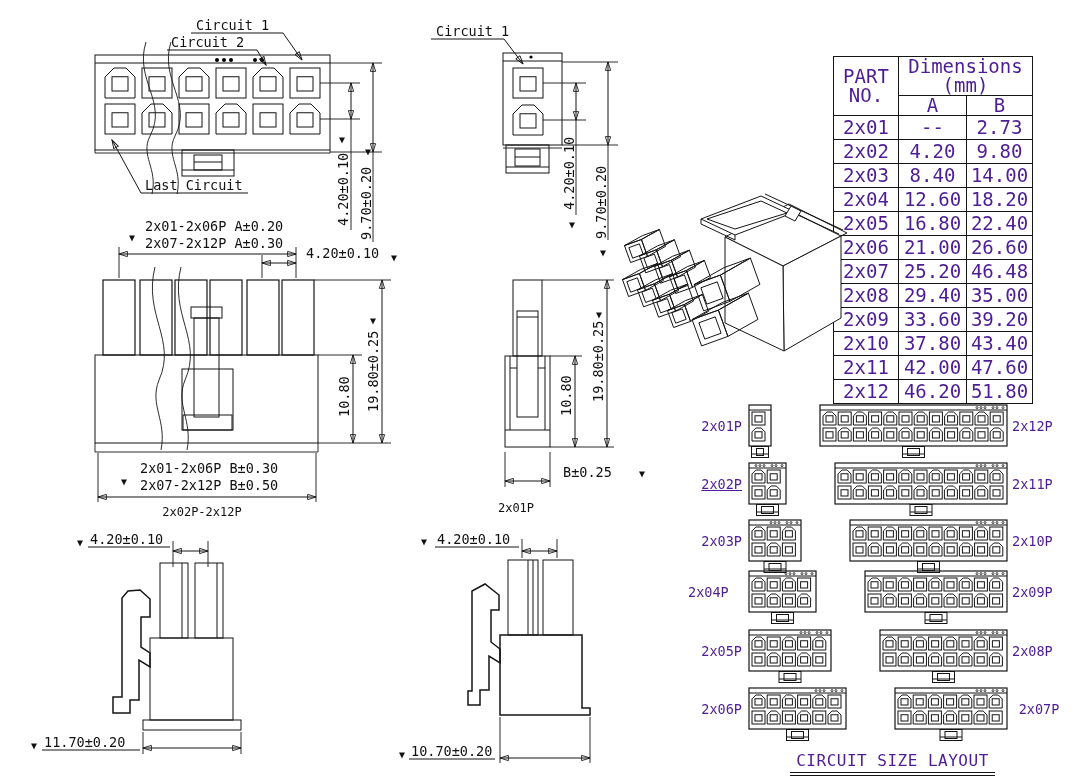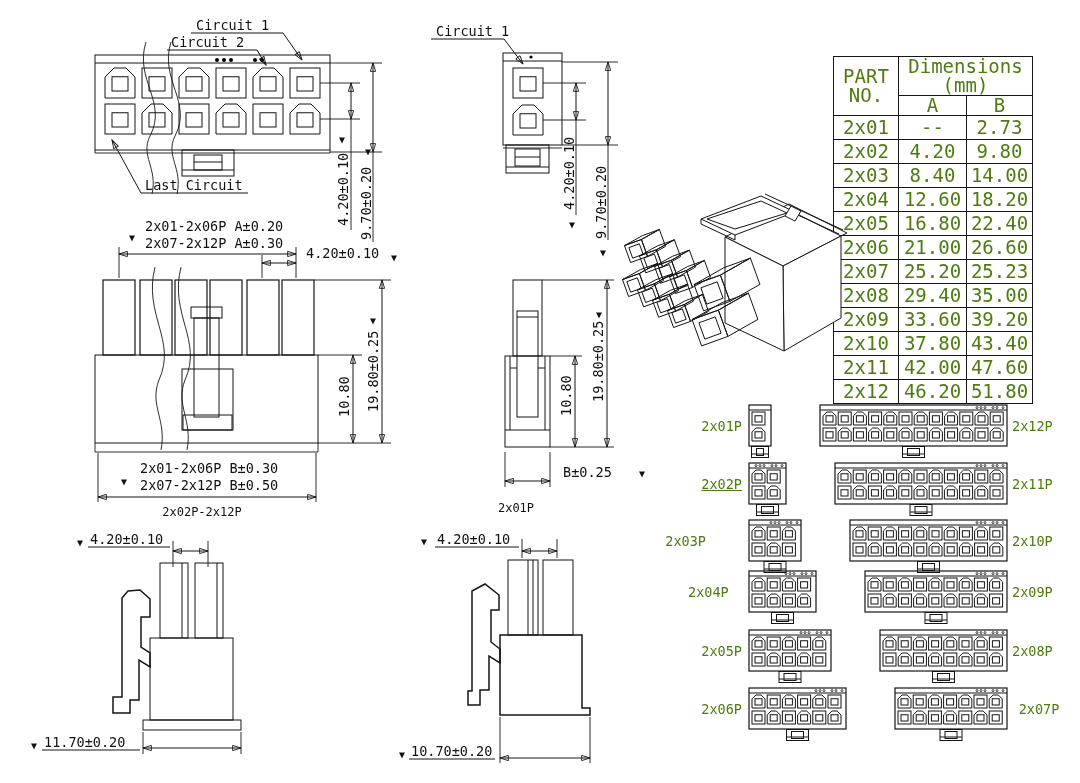--- a/index.html
+++ b/index.html
@@ -1,17 +1,17 @@
 <!DOCTYPE html>
 <html><head>
 <meta charset="utf-8">
 <style>
   html,body{margin:0;padding:0;background:#fff;}
   .page{position:relative;width:1080px;height:783px;background:#ffffff;overflow:hidden;
-        font-family:"DejaVu Sans Mono","Liberation Mono",monospace;color:#4d7c0f;}
+        font-family:"DejaVu Sans Mono","Liberation Mono",monospace;color:#4c1d95;}
   svg{position:absolute;overflow:visible;}
   svg text{font-family:"DejaVu Sans Mono","Liberation Mono",monospace;font-size:13.5px;fill:#111;}
   svg .tri{font-size:10px;text-anchor:middle;}
   svg .cap{font-size:12px;text-anchor:middle;}
   line,path,polygon,rect.d,polyline{fill:none;stroke:#151515;stroke-width:1;}
   .thk{stroke-width:1.5;}
   .thin{stroke-width:0.9;}
   .fillw{fill:#ffffff;}
   
   .dims-table{position:absolute;left:833px;top:56px;border-collapse:collapse;table-layout:fixed;background:#fff;}
@@ -192,21 +192,21 @@
           <td>22.40</td>
         </tr>
         <tr>
           <td>2x06</td>
           <td>21.00</td>
           <td>26.60</td>
         </tr>
         <tr>
           <td>2x07</td>
           <td>25.20</td>
-          <td>25.23</td>
+          <td>46.48</td>
         </tr>
         <tr>
           <td>2x08</td>
           <td>29.40</td>
           <td>35.00</td>
         </tr>
         <tr>
           <td>2x09</td>
           <td>33.60</td>
           <td>39.20</td>
@@ -457,21 +457,21 @@
         <rect x="4" y="24" width="13" height="13" fill="none" stroke="#151515"></rect>
         <rect x="7" y="27.75" width="7" height="6.25" fill="none" stroke="#151515"></rect>
         <rect x="19.2" y="8" width="13" height="13" fill="none" stroke="#151515"></rect>
         <rect x="22.2" y="11.75" width="7" height="6.25" fill="none" stroke="#151515"></rect>
         <polygon points="23.099999999999998,24 28.300000000000004,24 32.2,27.9 32.2,37 19.2,37 19.2,27.9" fill="none" stroke="#151515"></polygon>
         <rect x="22.2" y="27.75" width="7" height="6.25" fill="none" stroke="#151515"></rect>
         <rect x="8.5" y="42.5" width="22" height="11" fill="none" stroke="#151515"></rect>
         <rect x="13.5" y="44.5" width="12" height="7" fill="none" stroke="#151515"></rect>
         <line x1="8.5" y1="50" x2="30.5" y2="50" fill="none" stroke="#151515" stroke-width="0.8"></line>
       </svg>
-      <div class="mini-label" style="left: 652px; top: 533px; width: 54px; text-align: right;">2x03P</div>
+      <div class="mini-label" style="left: 688px; top: 533px; width: 54px; text-align: right;">2x03P</div>
       <svg width="55" height="56" viewBox="0 0 55 56" style="left: 748px; top: 519px;">
         <rect x="1" y="1" width="52" height="41" fill="none" stroke="#151515" stroke-width="1.2"></rect>
         <line x1="1" y1="6" x2="53" y2="6" fill="none" stroke="#151515" stroke-width="0.8"></line>
         <circle cx="23" cy="3.6" r="1" fill="none" stroke="#151515" stroke-width="0.8"></circle>
         <circle cx="27" cy="3.6" r="1" fill="none" stroke="#151515" stroke-width="0.8"></circle>
         <circle cx="31" cy="3.6" r="1" fill="none" stroke="#151515" stroke-width="0.8"></circle>
         <circle cx="39" cy="3.6" r="1" fill="none" stroke="#151515" stroke-width="0.8"></circle>
         <circle cx="43" cy="3.6" r="1" fill="none" stroke="#151515" stroke-width="0.8"></circle>
         <circle cx="49" cy="3.6" r="1" fill="none" stroke="#151515" stroke-width="0.8"></circle>
         <polygon points="7.9,8 13.1,8 17,11.9 17,21 4,21 4,11.9" fill="none" stroke="#151515"></polygon>
@@ -898,14 +898,15 @@
         <rect x="83" y="27.75" width="7" height="6.25" fill="none" stroke="#151515"></rect>
         <polygon points="99.1,8 104.29999999999998,8 108.19999999999999,11.9 108.19999999999999,21 95.19999999999999,21 95.19999999999999,11.9" fill="none" stroke="#151515"></polygon>
         <rect x="98.19999999999999" y="11.75" width="7" height="6.25" fill="none" stroke="#151515"></rect>
         <rect x="95.19999999999999" y="24" width="13" height="13" fill="none" stroke="#151515"></rect>
         <rect x="98.19999999999999" y="27.75" width="7" height="6.25" fill="none" stroke="#151515"></rect>
         <rect x="46" y="42.5" width="22" height="11" fill="none" stroke="#151515"></rect>
         <rect x="51" y="44.5" width="12" height="7" fill="none" stroke="#151515"></rect>
         <line x1="46" y1="50" x2="68" y2="50" fill="none" stroke="#151515" stroke-width="0.8"></line>
       </svg>
     </div>
+<div class="layout-title">CIRCUIT SIZE LAYOUT</div>
 
 </div>
 
 </body></html>

